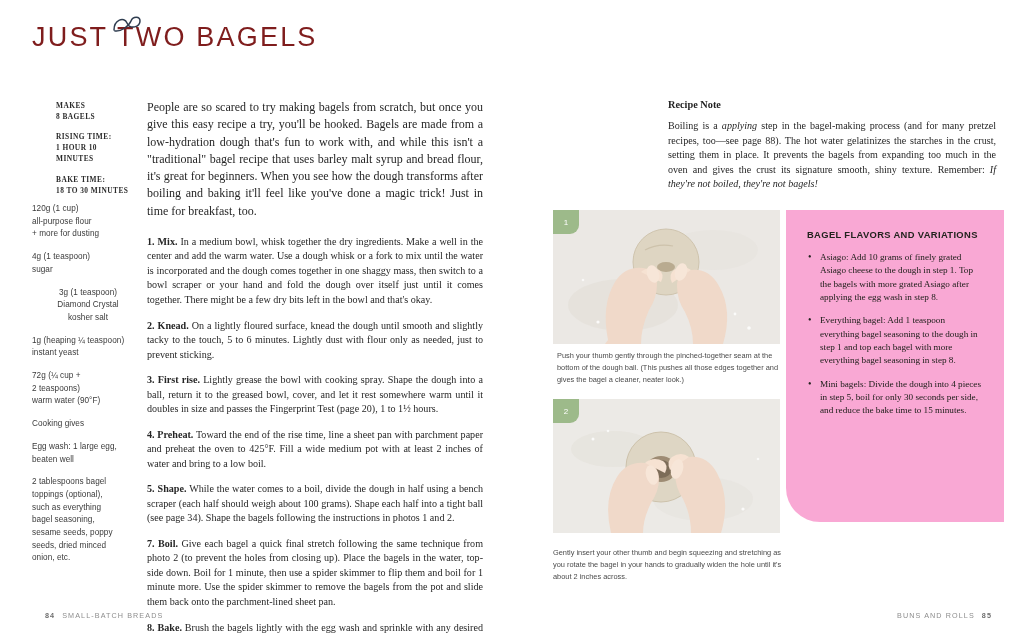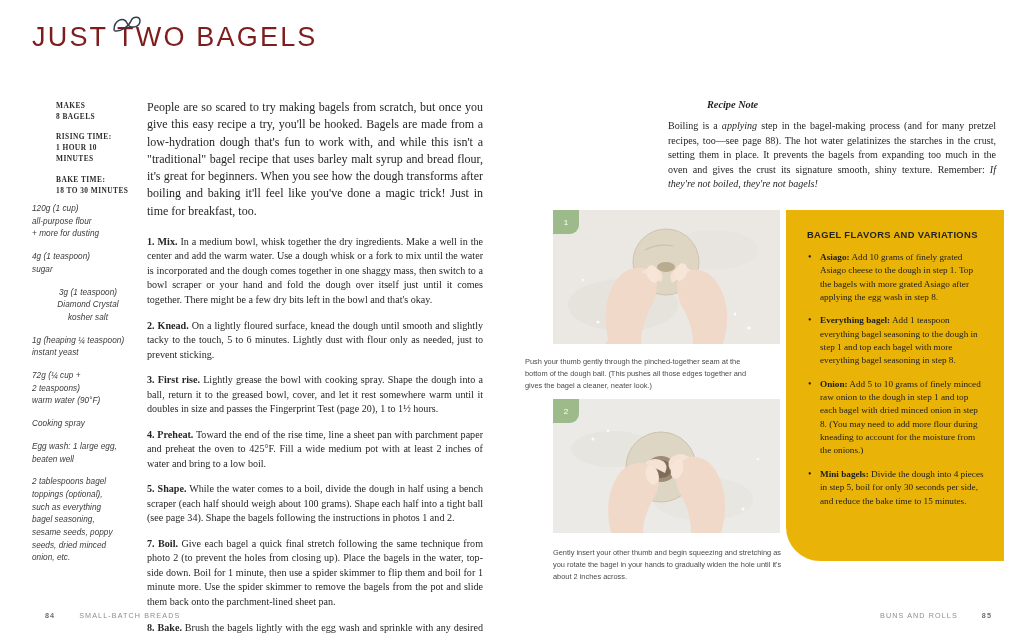--- a/index.html
+++ b/index.html
@@ -35,40 +35,40 @@
     color: #2b2b2b; line-height: 1.5;
     font-family: "Liberation Serif", serif;
     padding-left: 24px;
   }
   .ing-col {
     position: absolute; left: 32px; top: 203px; width: 112px;
     font-family: "Liberation Sans", sans-serif;
   }
   .ing-item {
     font-size: 8.2px; line-height: 1.55; color: #3a3a3a;
-    margin-bottom: 10px; letter-spacing: 0.05px; font-style: italic;
+    margin-bottom: 10px; letter-spacing: 0.05px;
   }
 
   
   .main-col { position: absolute; left: 147px; top: 99px; width: 336px; }
   .intro {
     font-size: 12px; line-height: 1.44; color: #262626;
     text-align: justify; margin-bottom: 15px;
   }
   .step {
     font-size: 10.1px; line-height: 1.44; color: #262626;
     text-align: justify; margin-bottom: 11px;
   }
   .step b { font-weight: bold; }
 
   
   .note-col { position: absolute; left: 668px; top: 99px; width: 328px; }
   .note-head {
-    font-size: 10.3px; font-weight: bold; font-style: italic;
-    color: #1f1f1f; margin-bottom: 9px; margin-left: 39px;
+    font-size: 10.3px; font-weight: bold; 
+    color: #1f1f1f; margin-bottom: 9px;
   }
   .note-body {
     font-size: 10.1px; line-height: 1.44; color: #262626; text-align: justify;
   }
   .note-body i { font-style: italic; }
 
   
   .photo {
     position: absolute; width: 227px; height: 134px;
     background: #e9e7e3; overflow: hidden;
@@ -80,54 +80,54 @@
     background: #9dba8a; border-bottom-right-radius: 9px;
     color: #ffffff; font-family: "Liberation Sans", sans-serif;
     font-size: 8px; display: flex; align-items: center; justify-content: center;
     z-index: 4;
   }
   .caption {
     position: absolute; width: 232px;
     font-family: "Liberation Sans", sans-serif;
     font-size: 7.4px; line-height: 1.62; color: #4a4a4a;
   }
-  #caption-1 { left: 525px; top: 350px; margin-top: 6px; }
+  #caption-1 { left: 557px; top: 350px; }
   #caption-2 { left: 553px; top: 547px; }
 
   
   .variations {
     position: absolute; left: 786px; top: 210px;
-    width: 218px; height: 351px;
-    background: #eab308;
+    width: 218px; height: 312px;
+    background: #f9a8d4;
     border-bottom-left-radius: 34px;
     padding: 19px 19px 0 21px;
   }
   .var-title {
     font-family: "Liberation Sans", sans-serif;
     font-size: 9.4px; font-weight: bold; letter-spacing: 0.35px;
     color: #23241f; margin-bottom: 11px;
   }
   .var-item {
     position: relative; padding-left: 13px;
     font-size: 9.2px; line-height: 1.45; color: #20201c;
     margin-bottom: 10px; 
   }
   .var-item:before {
     content: "•"; position: absolute; left: 1px; top: -1px; font-size: 10px;
   }
-  .var-item b { font-weight: bold; }
+  .var-item b { font-weight: normal; }
 
   
   .footer {
     position: absolute; bottom: 14px; left: 32px; right: 32px;
     display: flex; justify-content: space-between; align-items: center;
     font-family: "Liberation Sans", sans-serif;
     font-size: 7.2px; letter-spacing: 1.1px; color: #8d8d8d;
   }
-  .footer-left, .footer-right { display: flex; gap: 24px; align-items: baseline; padding-left: 13px; }
+  .footer-left, .footer-right { display: flex; gap: 7px; align-items: baseline; padding-left: 13px; }
   .folio { font-weight: bold; color: #6e6e6e; }
 </style>
 </head>
 <body>
 
 <div class="page">
 
   <div class="title-block">
     <div class="recipe-title">
       <span>JUST TWO BAGELS</span>
@@ -161,21 +161,21 @@
     <div class="ing-item" style="white-space: pre-line;">4g (1 teaspoon)
 sugar</div>
     <div class="ing-item" style="white-space: pre-line; text-align: center;">3g (1 teaspoon)
 Diamond Crystal
 kosher salt</div>
     <div class="ing-item" style="white-space: pre-line;">1g (heaping ¼ teaspoon)
 instant yeast</div>
     <div class="ing-item" style="white-space: pre-line;">72g (¼ cup +
 2 teaspoons)
 warm water (90°F)</div>
-    <div class="ing-item" style="white-space: pre-line;">Cooking spray</div>
+    <div class="ing-item" style="white-space: pre-line;">Cooking gives</div>
     <div class="ing-item" style="white-space: pre-line;">Egg wash: 1 large egg,
 beaten well</div>
     <div class="ing-item" style="white-space: pre-line;">2 tablespoons bagel
 toppings (optional),
 such as everything
 bagel seasoning,
 sesame seeds, poppy
 seeds, dried minced
 onion, etc.</div>
   </div>
@@ -276,23 +276,20 @@
 
   <div class="variations">
     <div class="var-title">BAGEL FLAVORS AND VARIATIONS</div>
     <div class="var-item">
       <b>Asiago:</b><span> Add 10 grams of finely grated Asiago cheese to the dough in step 1. Top the bagels with more grated Asiago after applying the egg wash in step 8.</span>
     </div>
     <div class="var-item">
       <b>Everything bagel:</b><span> Add 1 teaspoon everything bagel seasoning to the dough in step 1 and top each bagel with more everything bagel seasoning in step 8.</span>
     </div>
     <div class="var-item">
-      <b>Onion:</b><span> Add 5 to 10 grams of finely minced raw onion to the dough in step 1 and top each bagel with dried minced onion in step 8. (You may need to add more flour during kneading to account for the moisture from the onions.)</span>
-    </div>
-    <div class="var-item">
       <b>Mini bagels:</b><span> Divide the dough into 4 pieces in step 5, boil for only 30 seconds per side, and reduce the bake time to 15 minutes.</span>
     </div>
   </div>
 
   <div class="footer">
     <div class="footer-left">
       <span class="folio">84</span>
       <span>SMALL-BATCH BREADS</span>
     </div>
     <div class="footer-right">

